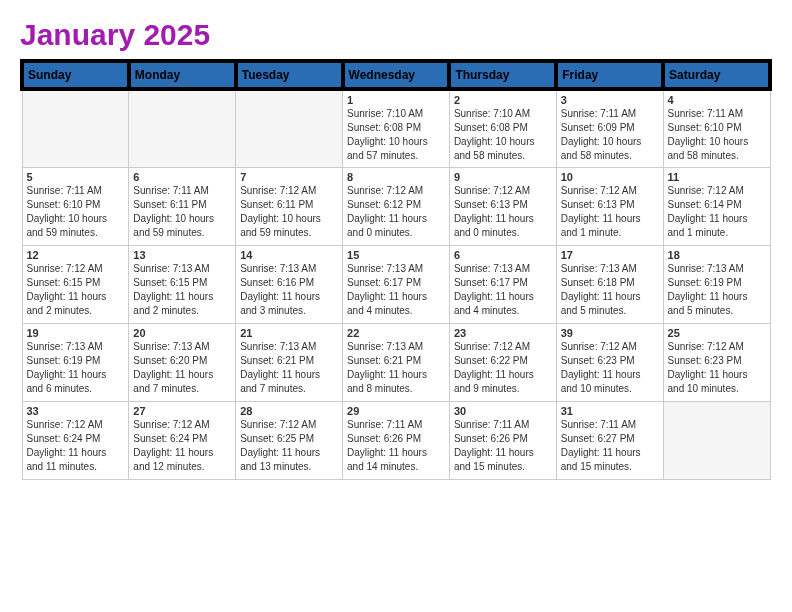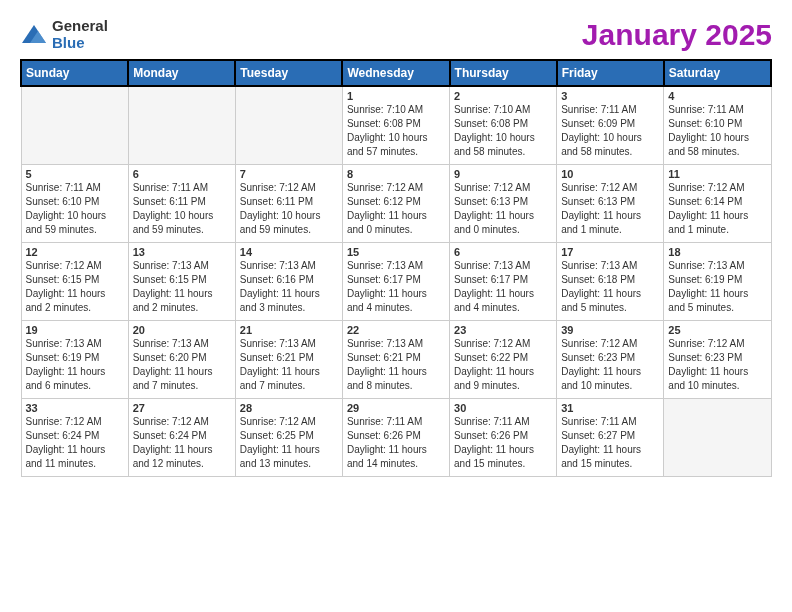--- a/index.html
+++ b/index.html
@@ -58,26 +58,26 @@
       font-size: 13px;
       color: #555;
     }
     .calendar {
       width: 100%;
       border-collapse: collapse;
       border: 1px solid #ccc;
     }
     .calendar th {
       background: #2a6db5;
-      color: #ffffff;
+      color: #000000;
       font-size: 12px;
       font-weight: bold;
       padding: 5px 4px;
       text-align: left;
-      border: 2px solid #000000;
+      border: 4px solid #000000;
     }
     .calendar td {
       border: 1px solid #ccc;
       vertical-align: top;
       padding: 3px 4px;
       width: calc(100% / 7);
       min-height: 78px;
       height: 78px;
       background: #fff;
     }
@@ -94,30 +94,20 @@
       font-size: 10px;
       color: #333;
       line-height: 1.4;
     }
   </style>
 </head>
 <body>
 
 <div class="page">
   <div class="header-row">
-    <div class="logo">
-      <svg class="logo-icon" viewBox="0 0 28 28">
-        <polygon points="14,4 26,22 2,22" fill="#2a6db5"></polygon>
-        <polygon points="18,10 26,22 10,22" fill="#5b9bd5" opacity="0.7"></polygon>
-      </svg>
-      <div class="logo-text">
-        <span class="logo-general">General</span>
-        <span class="logo-blue">Blue</span>
-      </div>
-    </div>
     <div class="title-block">
       <div class="cal-title">January 2025</div>
     </div>
   </div>
 
   <table class="calendar">
     <thead>
       <tr>
         <th>Sunday</th>
         <th>Monday</th>

